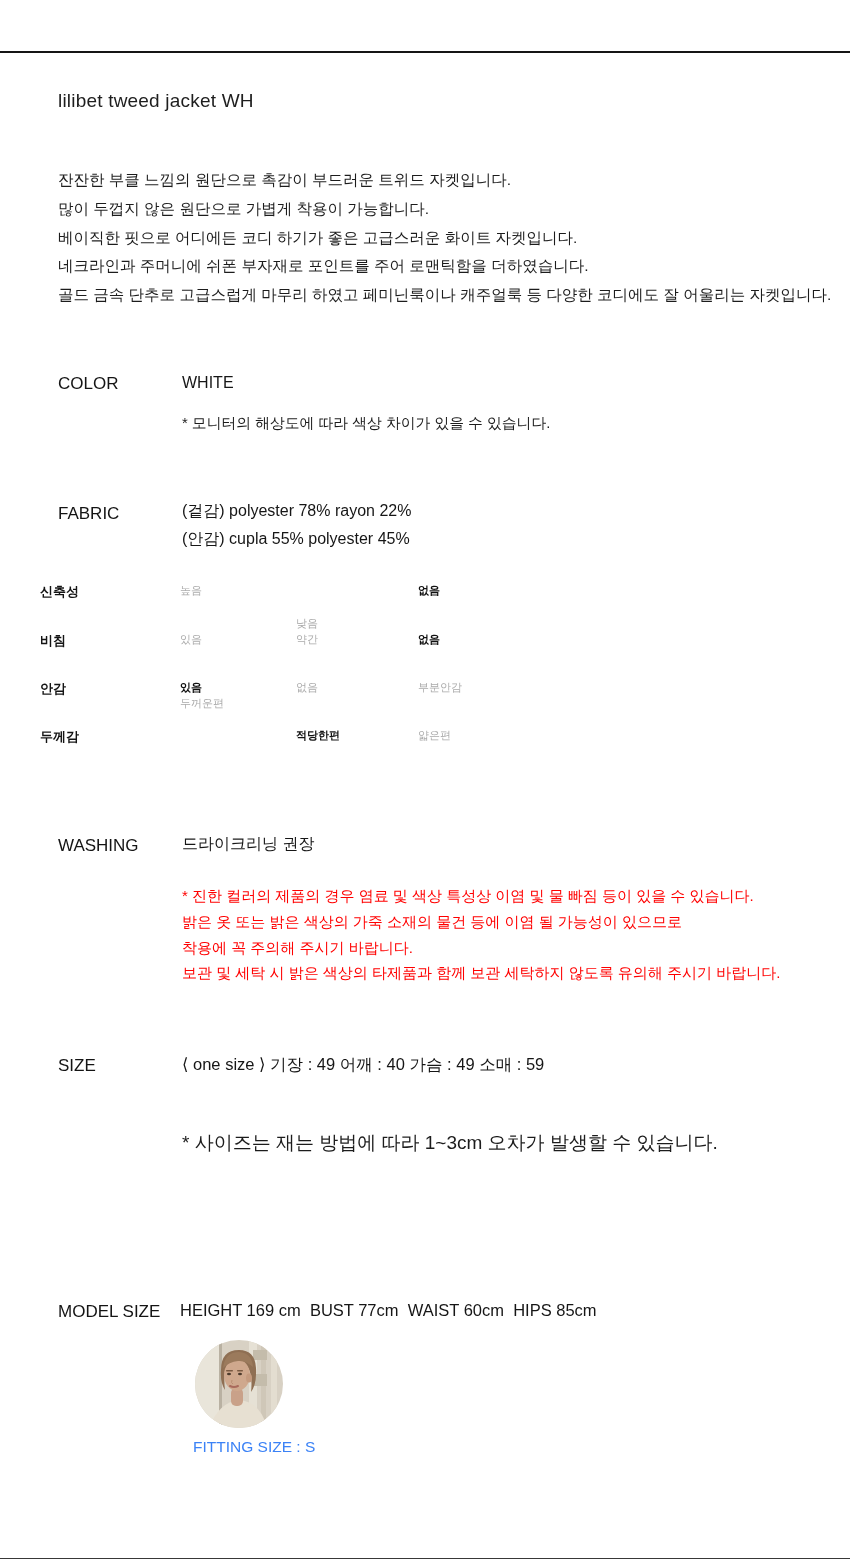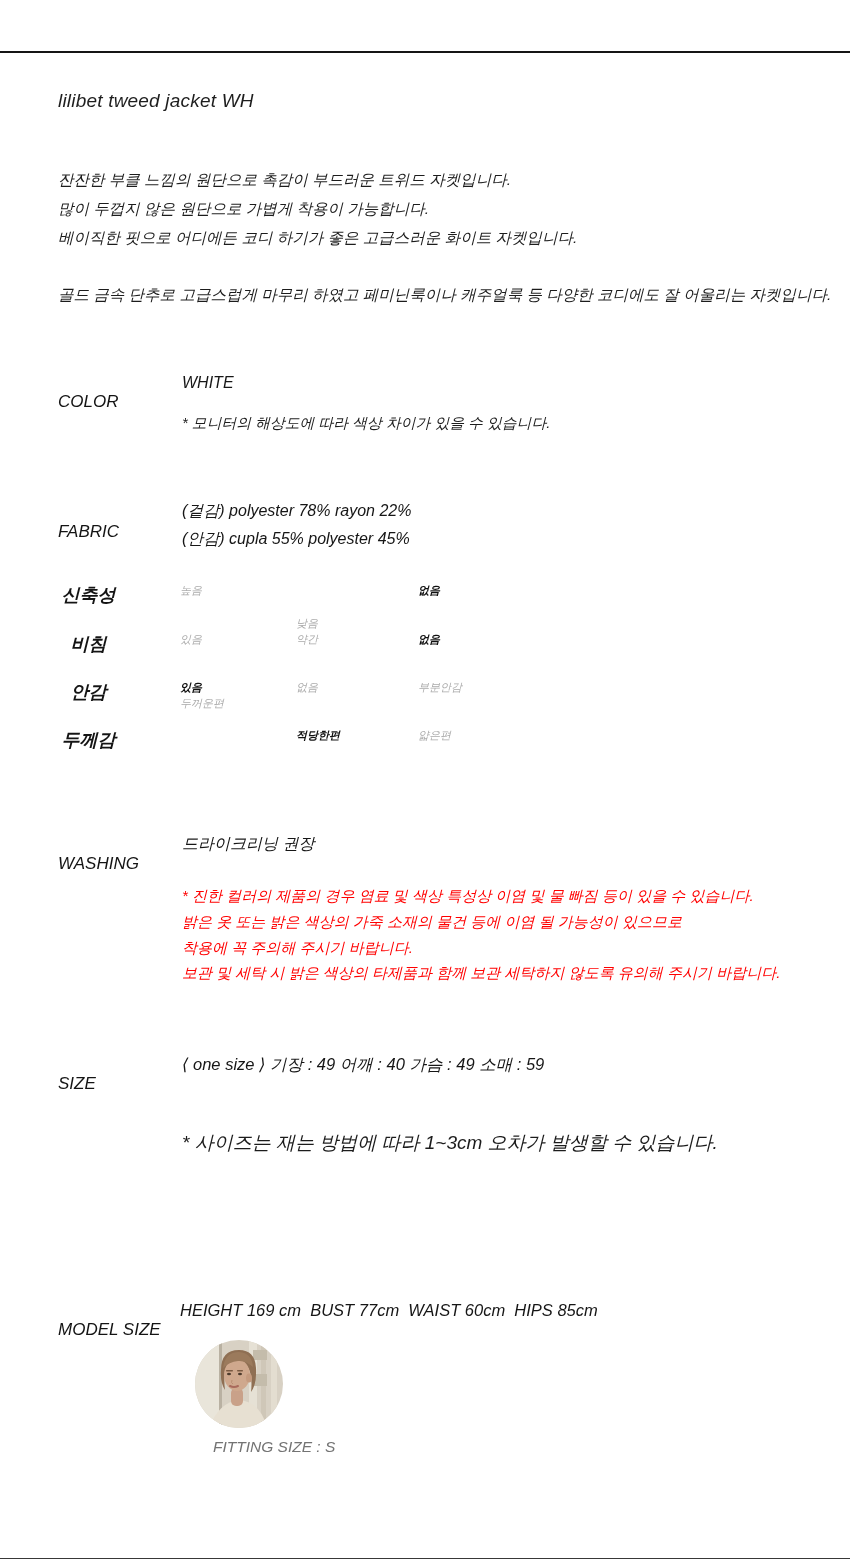--- a/index.html
+++ b/index.html
@@ -1,47 +1,48 @@
 <!DOCTYPE html>
 <html><head>
 <meta charset="utf-8">
 <style>
   html,body{margin:0;padding:0;background:#ffffff;}
   body{font-family:"Liberation Sans","DejaVu Sans",sans-serif;color:#1a1a1a;}
-  .page{position:relative;width:850px;height:1562px;background:#ffffff;overflow:hidden;font-style:italic;}
+  .page{position:relative;width:850px;height:1562px;background:#ffffff;overflow:hidden;}
   .abs{position:absolute;white-space:nowrap;}
   .rule{position:absolute;left:0;width:850px;height:2px;background:#151515;}
   .rule-top{top:51px;}
   .rule-bottom{top:1558px;height:1px;opacity:.85;}
   .title{left:58px;top:90px;font-size:19px;letter-spacing:.2px;color:#1e1e1e;}
   .desc{left:58px;font-size:15.5px;line-height:22px;color:#1c1c1c;}
-  .sec-label{left:58px;font-size:17px;color:#141414;margin-top:18px;}
+  .sec-label{left:58px;font-size:17px;color:#141414;}
   .val{left:182px;font-size:16px;color:#161616;}
   .note{left:182px;font-size:14.8px;color:#1c1c1c;}
-  .attr-label{left:40px;width:97px;text-align:center;font-size:18px;font-weight:700;color:#141414;}
+  .attr-label{left:40px;width:97px;text-align:left;font-size:13px;font-weight:700;color:#141414;}
   .attr-opt{font-size:11px;color:#ababab;}
   .attr-opt.selected{color:#111111;font-weight:700;}
   .col1{left:180px;} .col2{left:296px;} .col3{left:418px;}
   .warn{left:182px;font-size:15px;color:#ff0000;line-height:20px;}
   .prewrap{white-space:pre-wrap;}
   .avatar{position:absolute;left:195px;top:1340px;width:88px;height:88px;border-radius:50%;overflow:hidden;}
-  .fitting{left:193px;top:1438px;font-size:15.5px;color:#737373;margin-left:20px;}
+  .fitting{left:193px;top:1438px;font-size:15.5px;color:#3b82f6;}
 </style>
 </head>
 <body>
 
 <div class="page">
 
   <div class="rule rule-top"></div>
 
   <div class="abs title">lilibet tweed jacket WH</div>
 
   <div class="abs desc" style="top:169px">잔잔한 부클 느낌의 원단으로 촉감이 부드러운 트위드 자켓입니다.</div>
   <div class="abs desc" style="top:198px">많이 두껍지 않은 원단으로 가볍게 착용이 가능합니다.</div>
   <div class="abs desc" style="top:227px">베이직한 핏으로 어디에든 코디 하기가 좋은 고급스러운 화이트 자켓입니다.</div>
+  <div class="abs desc" style="top:255px">네크라인과 주머니에 쉬폰 부자재로 포인트를 주어 로맨틱함을 더하였습니다.</div>
   <div class="abs desc" style="top:284px">골드 금속 단추로 고급스럽게 마무리 하였고 페미닌룩이나 캐주얼룩 등 다양한 코디에도 잘 어울리는 자켓입니다.</div>
 
   <div class="abs sec-label" style="top:374px">COLOR</div>
   <div class="abs val" style="top:374px">WHITE</div>
   <div class="abs note" style="top:414px">* 모니터의 해상도에 따라 색상 차이가 있을 수 있습니다.</div>
 
   <div class="abs sec-label" style="top:504px">FABRIC</div>
   <div class="abs val" style="top:501px">(겉감) polyester 78% rayon 22%</div>
   <div class="abs val" style="top:529px">(안감) cupla 55% polyester 45%</div>
 

